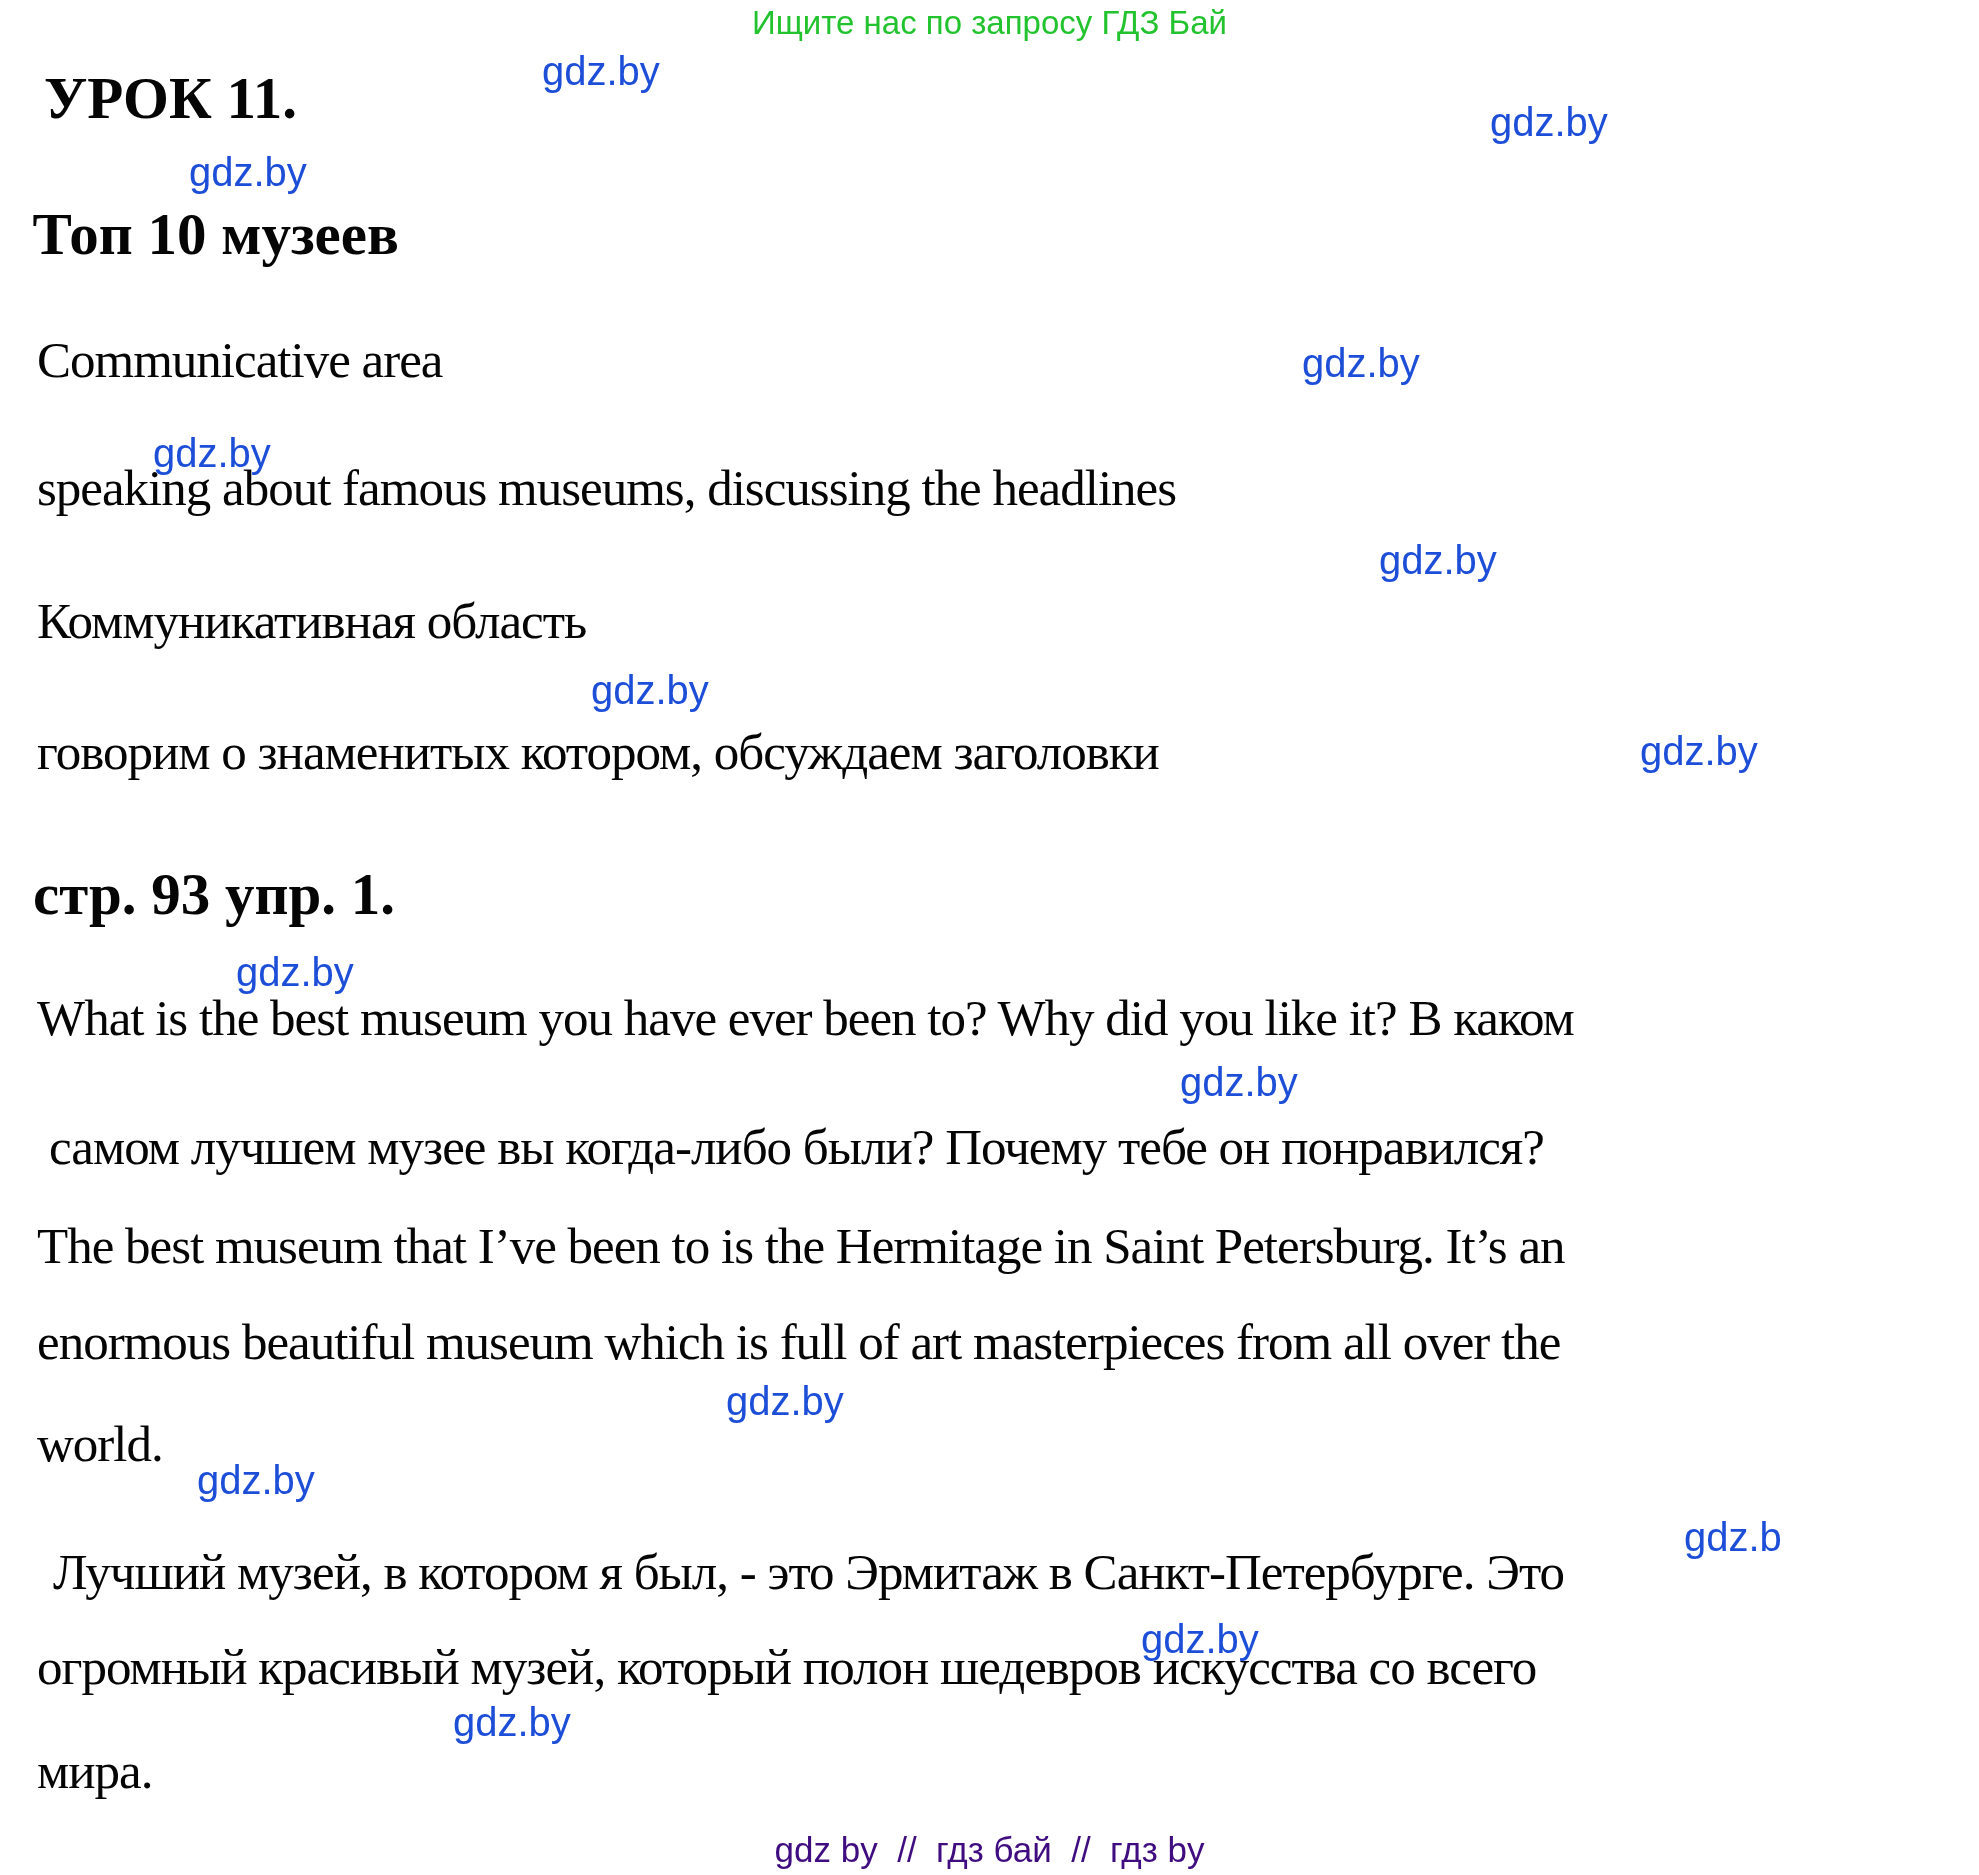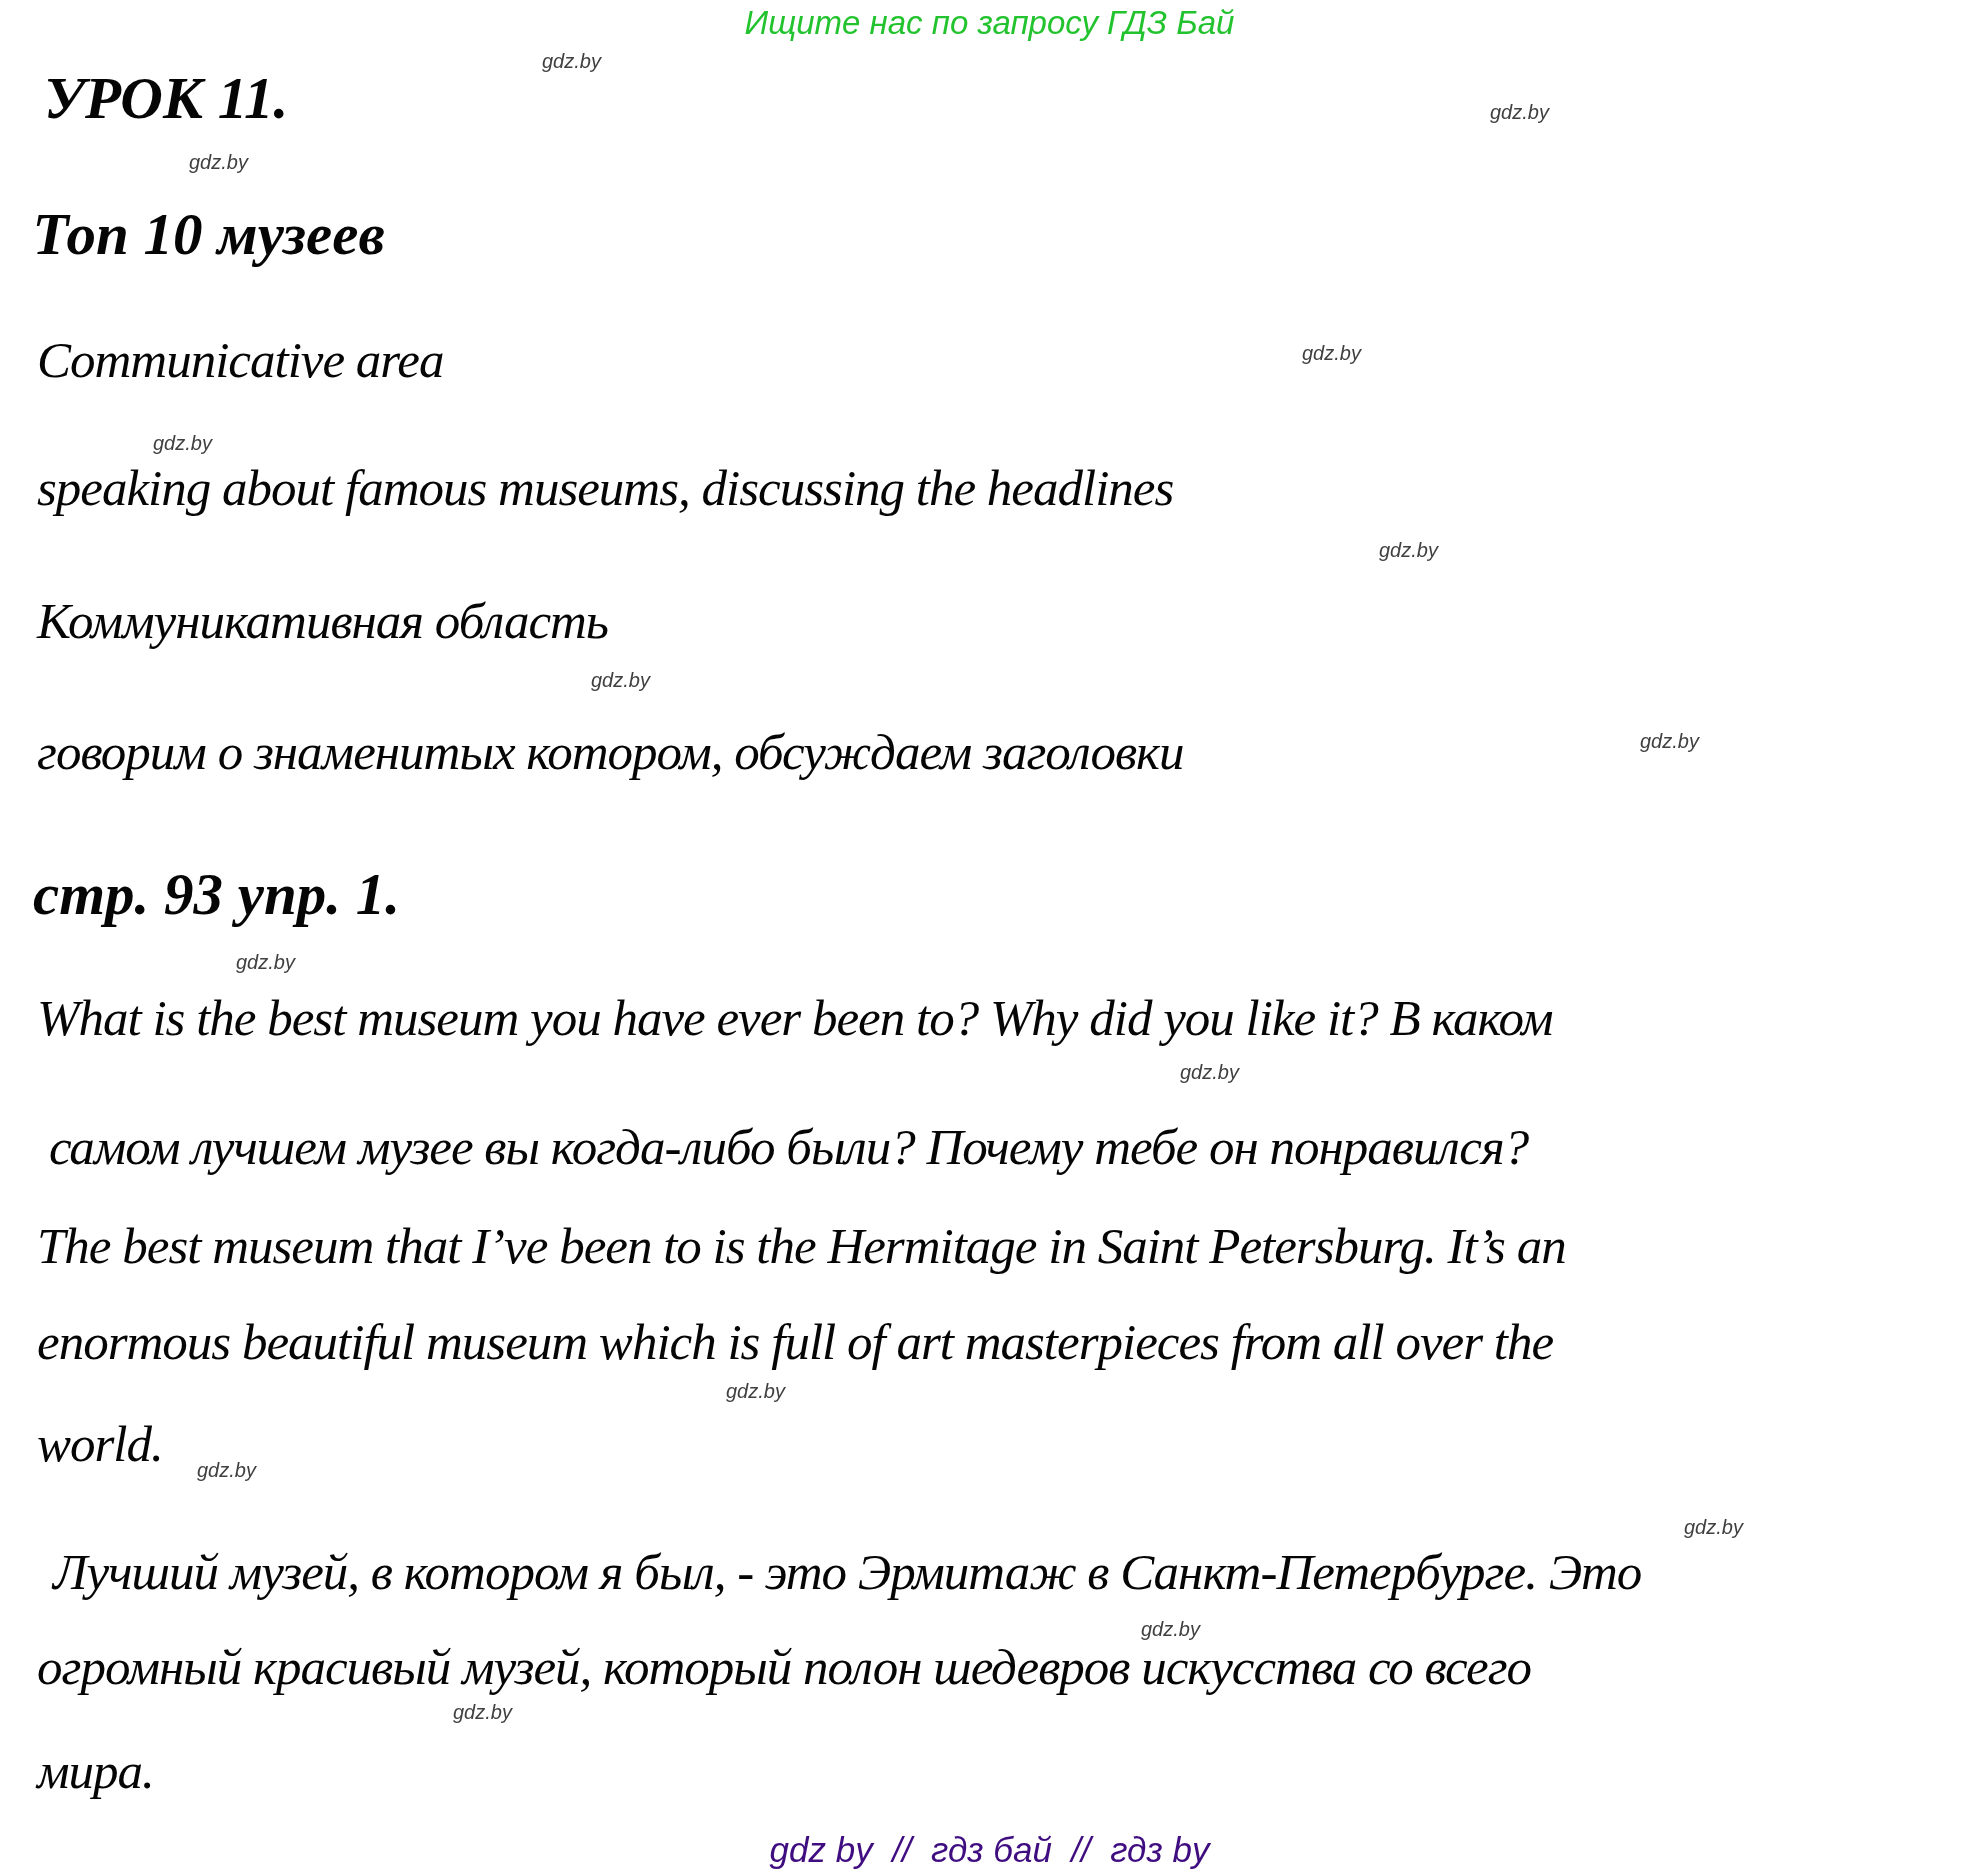--- a/index.html
+++ b/index.html
@@ -4,43 +4,42 @@
 <style>
   html, body { margin: 0; padding: 0; background: #ffffff; }
   #page {
     position: relative;
     width: 1782px;
     height: 1876px;
     background: #ffffff;
     overflow: hidden;
     font-family: "Liberation Serif", serif;
     color: #050505;
-    font-style: italic;
   }
   .abs { position: absolute; white-space: pre; line-height: 1; }
   .banner {
     width: 1979px; left: 0; top: 5.9px;
     text-align: center;
     font-family: "Liberation Sans", sans-serif;
     font-size: 33px;
     color: #22c32e;
   }
   .heading {
     font-weight: bold;
     font-size: 59px;
     letter-spacing: 0px;
   }
   .body-line {
     font-size: 51px;
     letter-spacing: -1px;
   }
   .wm {
     font-family: "Liberation Sans", sans-serif;
-    font-size: 20px;
-    color: #404040;
+    font-size: 40px;
+    color: #1d4ed8;
   }
   .footer {
     width: 1979px; left: 0; top: 1832px;
     text-align: center;
     font-family: "Liberation Sans", sans-serif;
     font-size: 35px;
     color: #3f0d80;
   }
 </style>
 </head>

